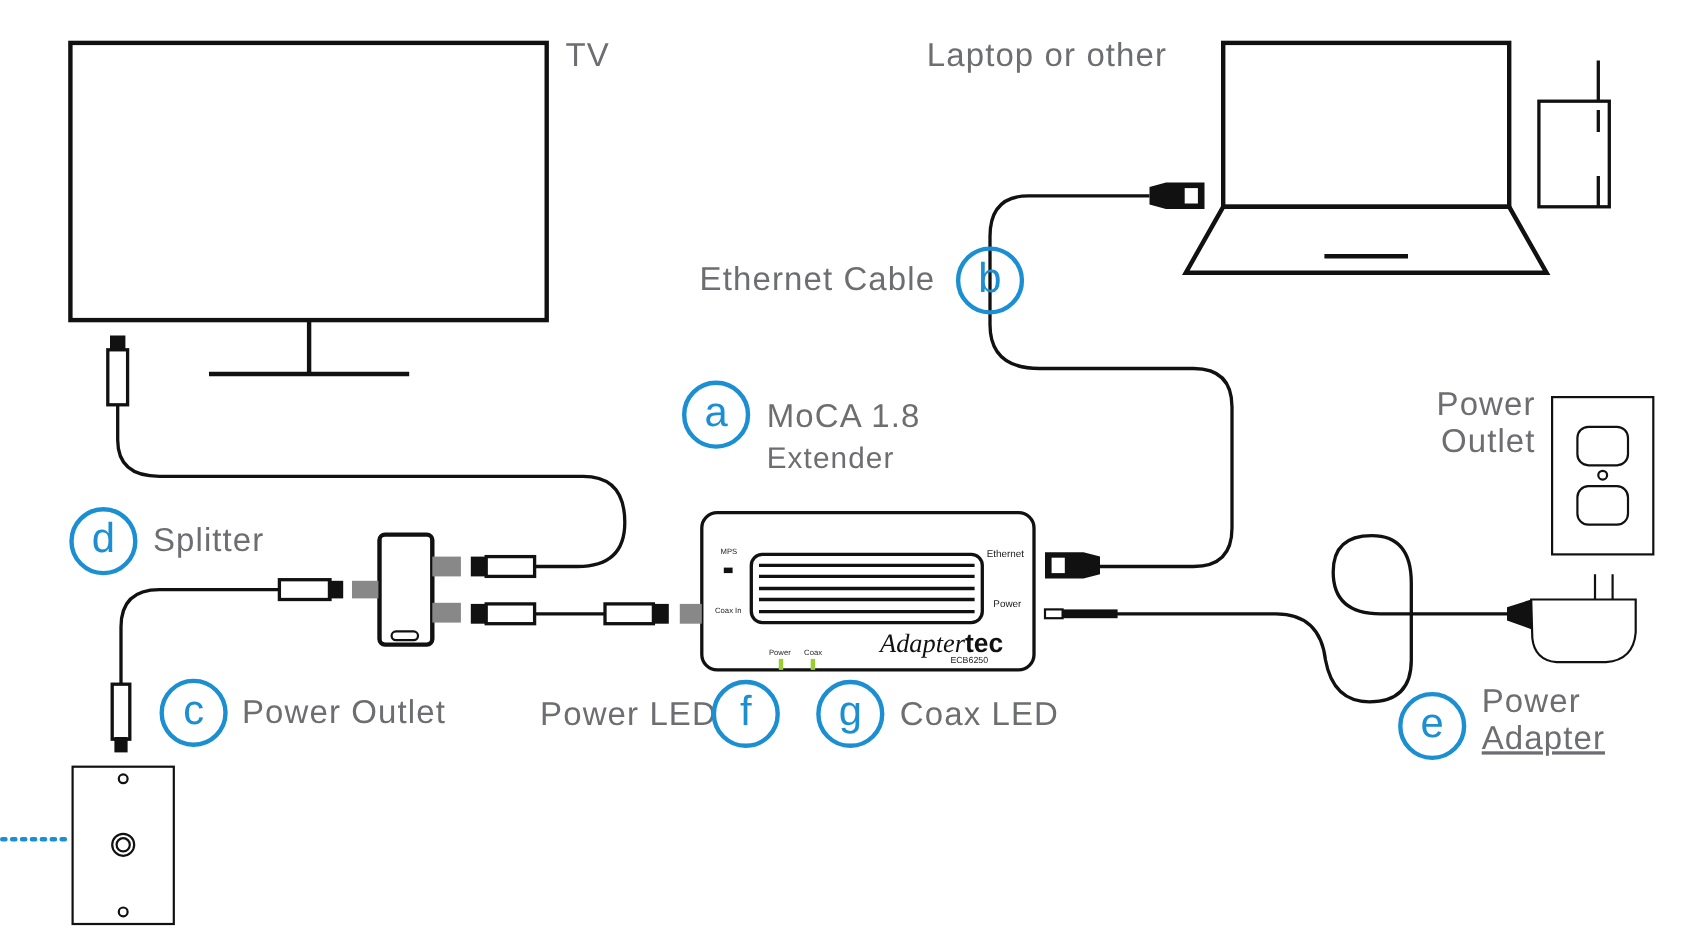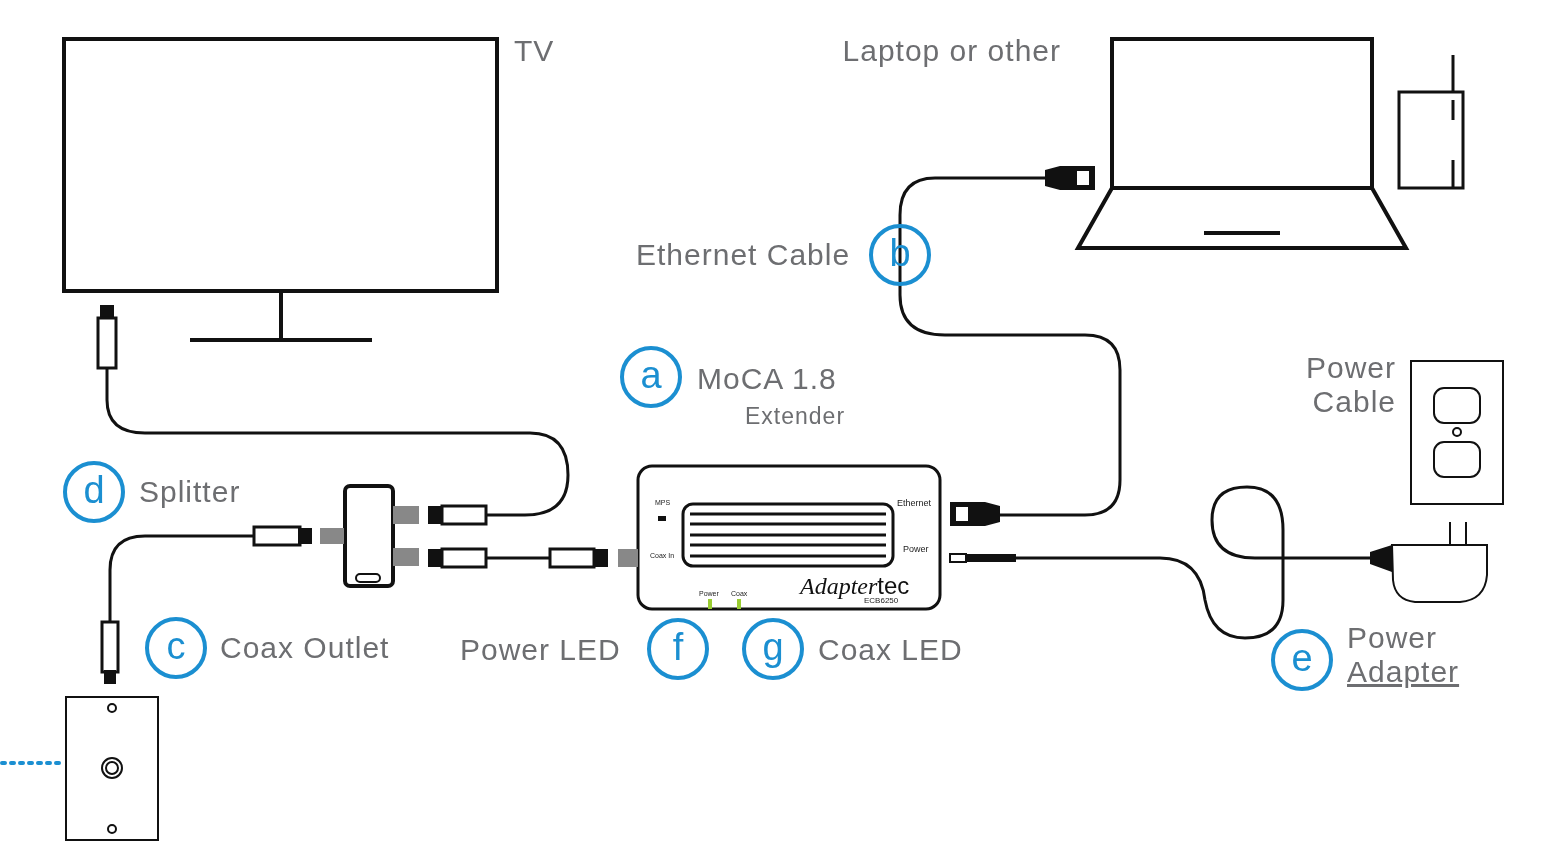--- a/index.html
+++ b/index.html
@@ -1,25 +1,25 @@
 <!DOCTYPE html>
 <html><head>
 <meta charset="utf-8">
 <style>
   html, body { margin: 0; padding: 0; background: #ffffff; }
   body { width: 1552px; height: 854px; overflow: hidden; position: relative; font-family: "Liberation Sans", sans-serif; }
   #stage { position: absolute; left: 0; top: 0; width: 1552px; height: 854px; }
   svg { position: absolute; left: 0; top: 0; }
   .label { position: absolute; color: #6d6e71; font-size: 30px; letter-spacing: 1px; white-space: nowrap; line-height: 34px; }
   .label.right { text-align: right; }
-  .label.small { font-size: 23px; margin-left: 48px; }
+  .label.small { font-size: 27px; }
   .badge { position: absolute; width: 54px; height: 54px; border: 4px solid #1b8fd1; border-radius: 50%; color: #1b8fd1; font-size: 38px; line-height: 50px; text-align: center; box-sizing: content-box; }
   .dev-text { position: absolute; color: #222; font-size: 9px; white-space: nowrap; }
   .brand { position: absolute; font-family: "Liberation Serif", serif; font-style: italic; font-size: 24px; color: #111; }
-  .brand b { font-family: "Liberation Sans", sans-serif; font-style: normal; font-weight: normal; }
+  .brand b { font-family: "Liberation Sans", sans-serif; font-style: normal; font-weight: bold; }
   .model { position: absolute; font-size: 8px; color: #222; }
 </style>
 </head>
 <body>
 
 <div id="stage">
 <svg width="1552" height="854" viewBox="0 0 1552 854">
   <g fill="none" stroke="#111" stroke-width="4">
 
     <g>
@@ -123,25 +123,25 @@
 
   <line x1="2" y1="763" x2="64" y2="763" stroke="#1b8fd1" stroke-width="4" stroke-dasharray="3 6" stroke-linecap="round"></line>
 </svg>
 
 <div class="label" style="left:514px;top:34px;">TV</div>
 <div class="label right" style="right:491px;top:34px;">Laptop or other</div>
 <div class="label" style="left:636px;top:238px;">Ethernet Cable</div>
 <div class="label" style="left:697px;top:362px;">MoCA 1.8</div>
 <div class="label small" style="left:697px;top:399px;">Extender</div>
 <div class="label" style="left:139px;top:475px;">Splitter</div>
-<div class="label" style="left:220px;top:631px;">Coax Outlet</div>
-<div class="label" style="left:460px;top:633px;">Power LED</div>
+<div class="label" style="left:220px;top:631px;">Power Outlet</div>
+<div class="label" style="left:491px;top:633px;">Power LED</div>
 <div class="label" style="left:818px;top:633px;">Coax LED</div>
 <div class="label right" style="right:156px;top:351px;">Power</div>
-<div class="label right" style="right:156px;top:385px;">Cable</div>
+<div class="label right" style="right:156px;top:385px;">Outlet</div>
 <div class="label" style="left:1347px;top:621px;">Power</div>
 <div class="label" style="left:1347px;top:655px;text-decoration:underline;">Adapter</div>
 
 <div class="badge" style="left:620px;top:346px;">a</div>
 <div class="badge" style="left:869px;top:224px;">b</div>
 <div class="badge" style="left:145px;top:617px;">c</div>
 <div class="badge" style="left:63px;top:461px;">d</div>
 <div class="badge" style="left:1271px;top:629px;">e</div>
 <div class="badge" style="left:647px;top:618px;">f</div>
 <div class="badge" style="left:742px;top:618px;">g</div>

